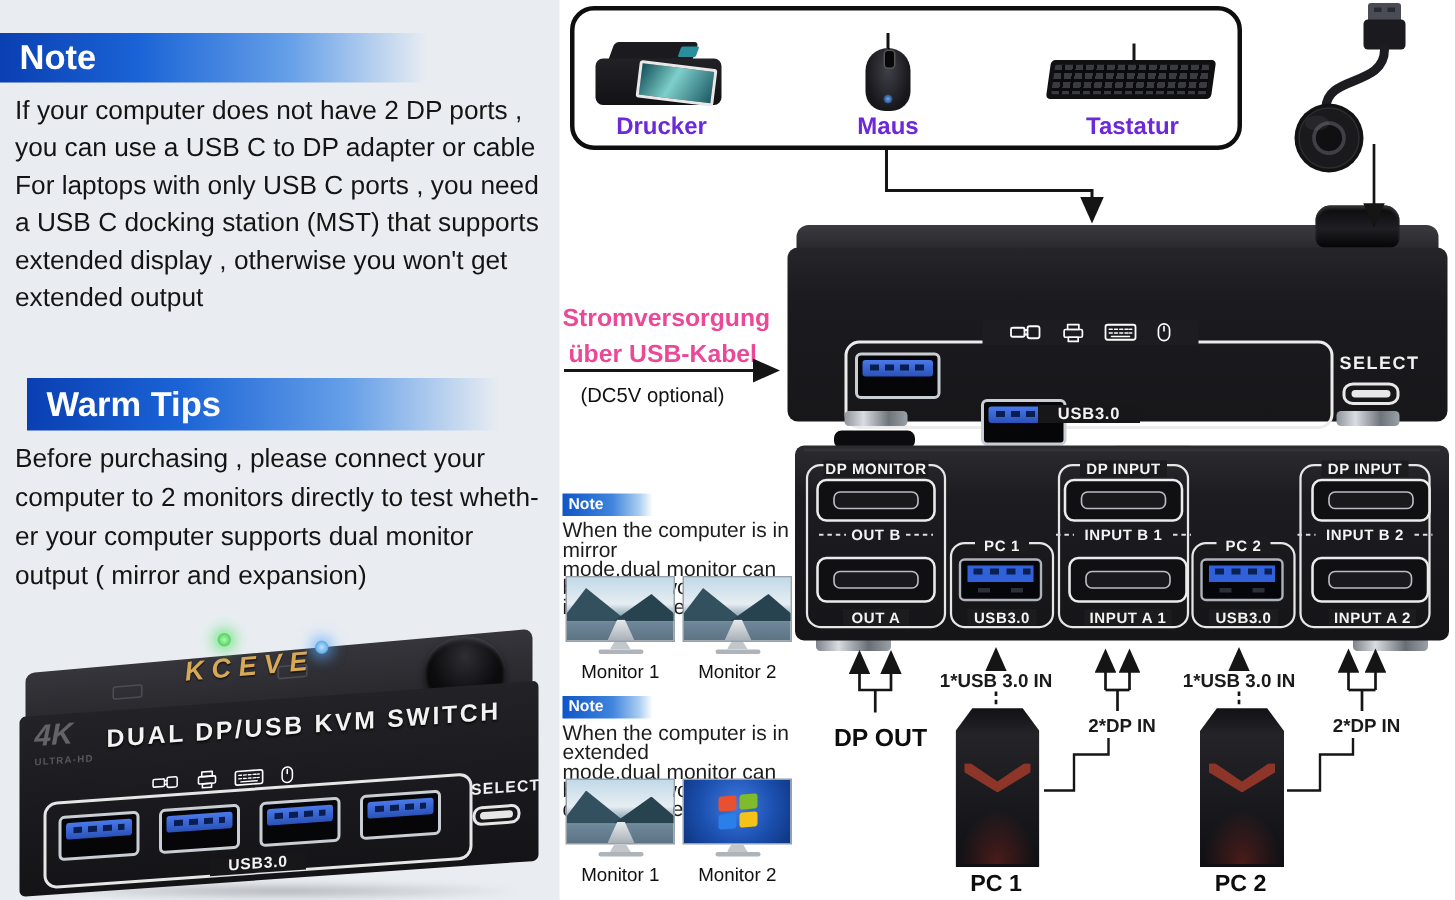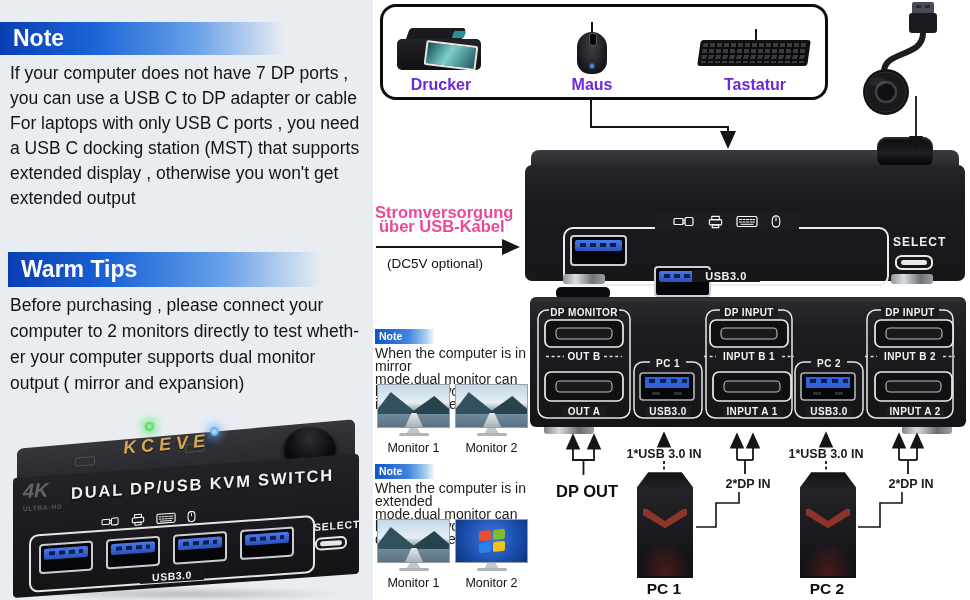--- a/index.html
+++ b/index.html
@@ -3,21 +3,21 @@
 <meta charset="utf-8">
 <style>
   html,body{margin:0;padding:0;width:970px;height:600px;overflow:hidden;background:#ffffff;
     font-family:"Liberation Sans",sans-serif;}
   .abs{position:absolute;}
   
   .left-bg{position:absolute;left:0;top:0;width:373px;height:600px;background:#e9edf2;}
   .band{position:absolute;color:#fff;font-weight:bold;font-size:23px;
     background:linear-gradient(90deg,#0a3fb2 0%,#1a63d6 32%,#66a0e8 68%,rgba(233,237,242,0) 100%);}
   .note-band{left:0;top:22px;width:272px;height:33px;line-height:33px;padding-left:13px;}
-  .warm-band{left:8px;top:252px;width:302px;height:35px;line-height:35px;padding-left:13px;}
+  .warm-band{left:18px;top:252px;width:302px;height:35px;line-height:35px;padding-left:13px;}
   .big-body{position:absolute;left:10px;width:362px;font-size:17.5px;color:#141414;white-space:pre-line;}
   .note-body{top:61px;line-height:25px;}
   .warm-body{top:292px;line-height:26px;}
   
   .mini-tag{position:absolute;width:56px;height:15px;padding-left:4px;color:#fff;font-size:10.5px;font-weight:bold;line-height:15px;
     background:linear-gradient(90deg,#0f55c8 0%,#3f84dc 55%,#a9cdf0 85%,rgba(255,255,255,0) 100%);}
   .mini-body{position:absolute;width:160px;font-size:14px;line-height:12.8px;color:#1c1c1c;white-space:pre-line;}
   .mon-row{position:absolute;display:flex;gap:5px;}
   .mon-fig{width:73px;}
   .mon-screen{width:73px;height:44px;border:1px solid #98a0a8;box-sizing:border-box;position:relative;overflow:hidden;
@@ -133,21 +133,21 @@
   .csvg-pc{font-family:"Liberation Sans",sans-serif;font-size:15.5px;font-weight:bold;fill:#0d0d0d;text-anchor:middle;}
   .icon-svg{stroke:#fff;fill:none;stroke-width:1.2;stroke-linecap:round;stroke-linejoin:round;}
   .overlay{position:absolute;left:0;top:0;z-index:40;pointer-events:none;}
 </style>
 </head>
 <body>
 
 <div class="left-bg"></div>
 
 <div class="band note-band">Note</div>
-<div class="big-body note-body">If your computer does not have 7 DP ports ,
+<div class="big-body note-body">If your computer does not have 2 DP ports ,
 you can use a USB C to DP adapter or cable
 For laptops with only USB C ports , you need
 a USB C docking station (MST) that supports
 extended display , otherwise you won't get
 extended output</div>
 
 <div class="band warm-band">Warm Tips</div>
 <div class="big-body warm-body">Before purchasing , please connect your
 computer to 2 monitors directly to test wheth-
 er your computer supports dual monitor
@@ -222,21 +222,21 @@
       <div class="kb-cable"></div>
       <div class="kb-board">
           <div class="kb-keys"></div>
         </div>
     </div>
     <div class="dev-label">Tastatur</div>
   </div>
 </div>
 
 <div class="power-line" style="left:375px;top:203px;">Stromversorgung</div>
-<div class="power-line" style="left:379px;top:217px;">über USB-Kabel</div>
+<div class="power-line" style="left:379px;top:227px;">über USB-Kabel</div>
 <div class="power-opt">(DC5V optional)</div>
 
 <div class="front-dev">
   <div class="fd-top"></div>
   <div class="fd-knob"></div>
   <div class="fd-body">
     <div class="fd-outline"></div>
     <div class="fd-icons">
       <svg class="icon-svg" width="22" height="13" viewBox="0 0 22 13">
           <rect x="1" y="3.5" width="9" height="6" rx="1"></rect>

